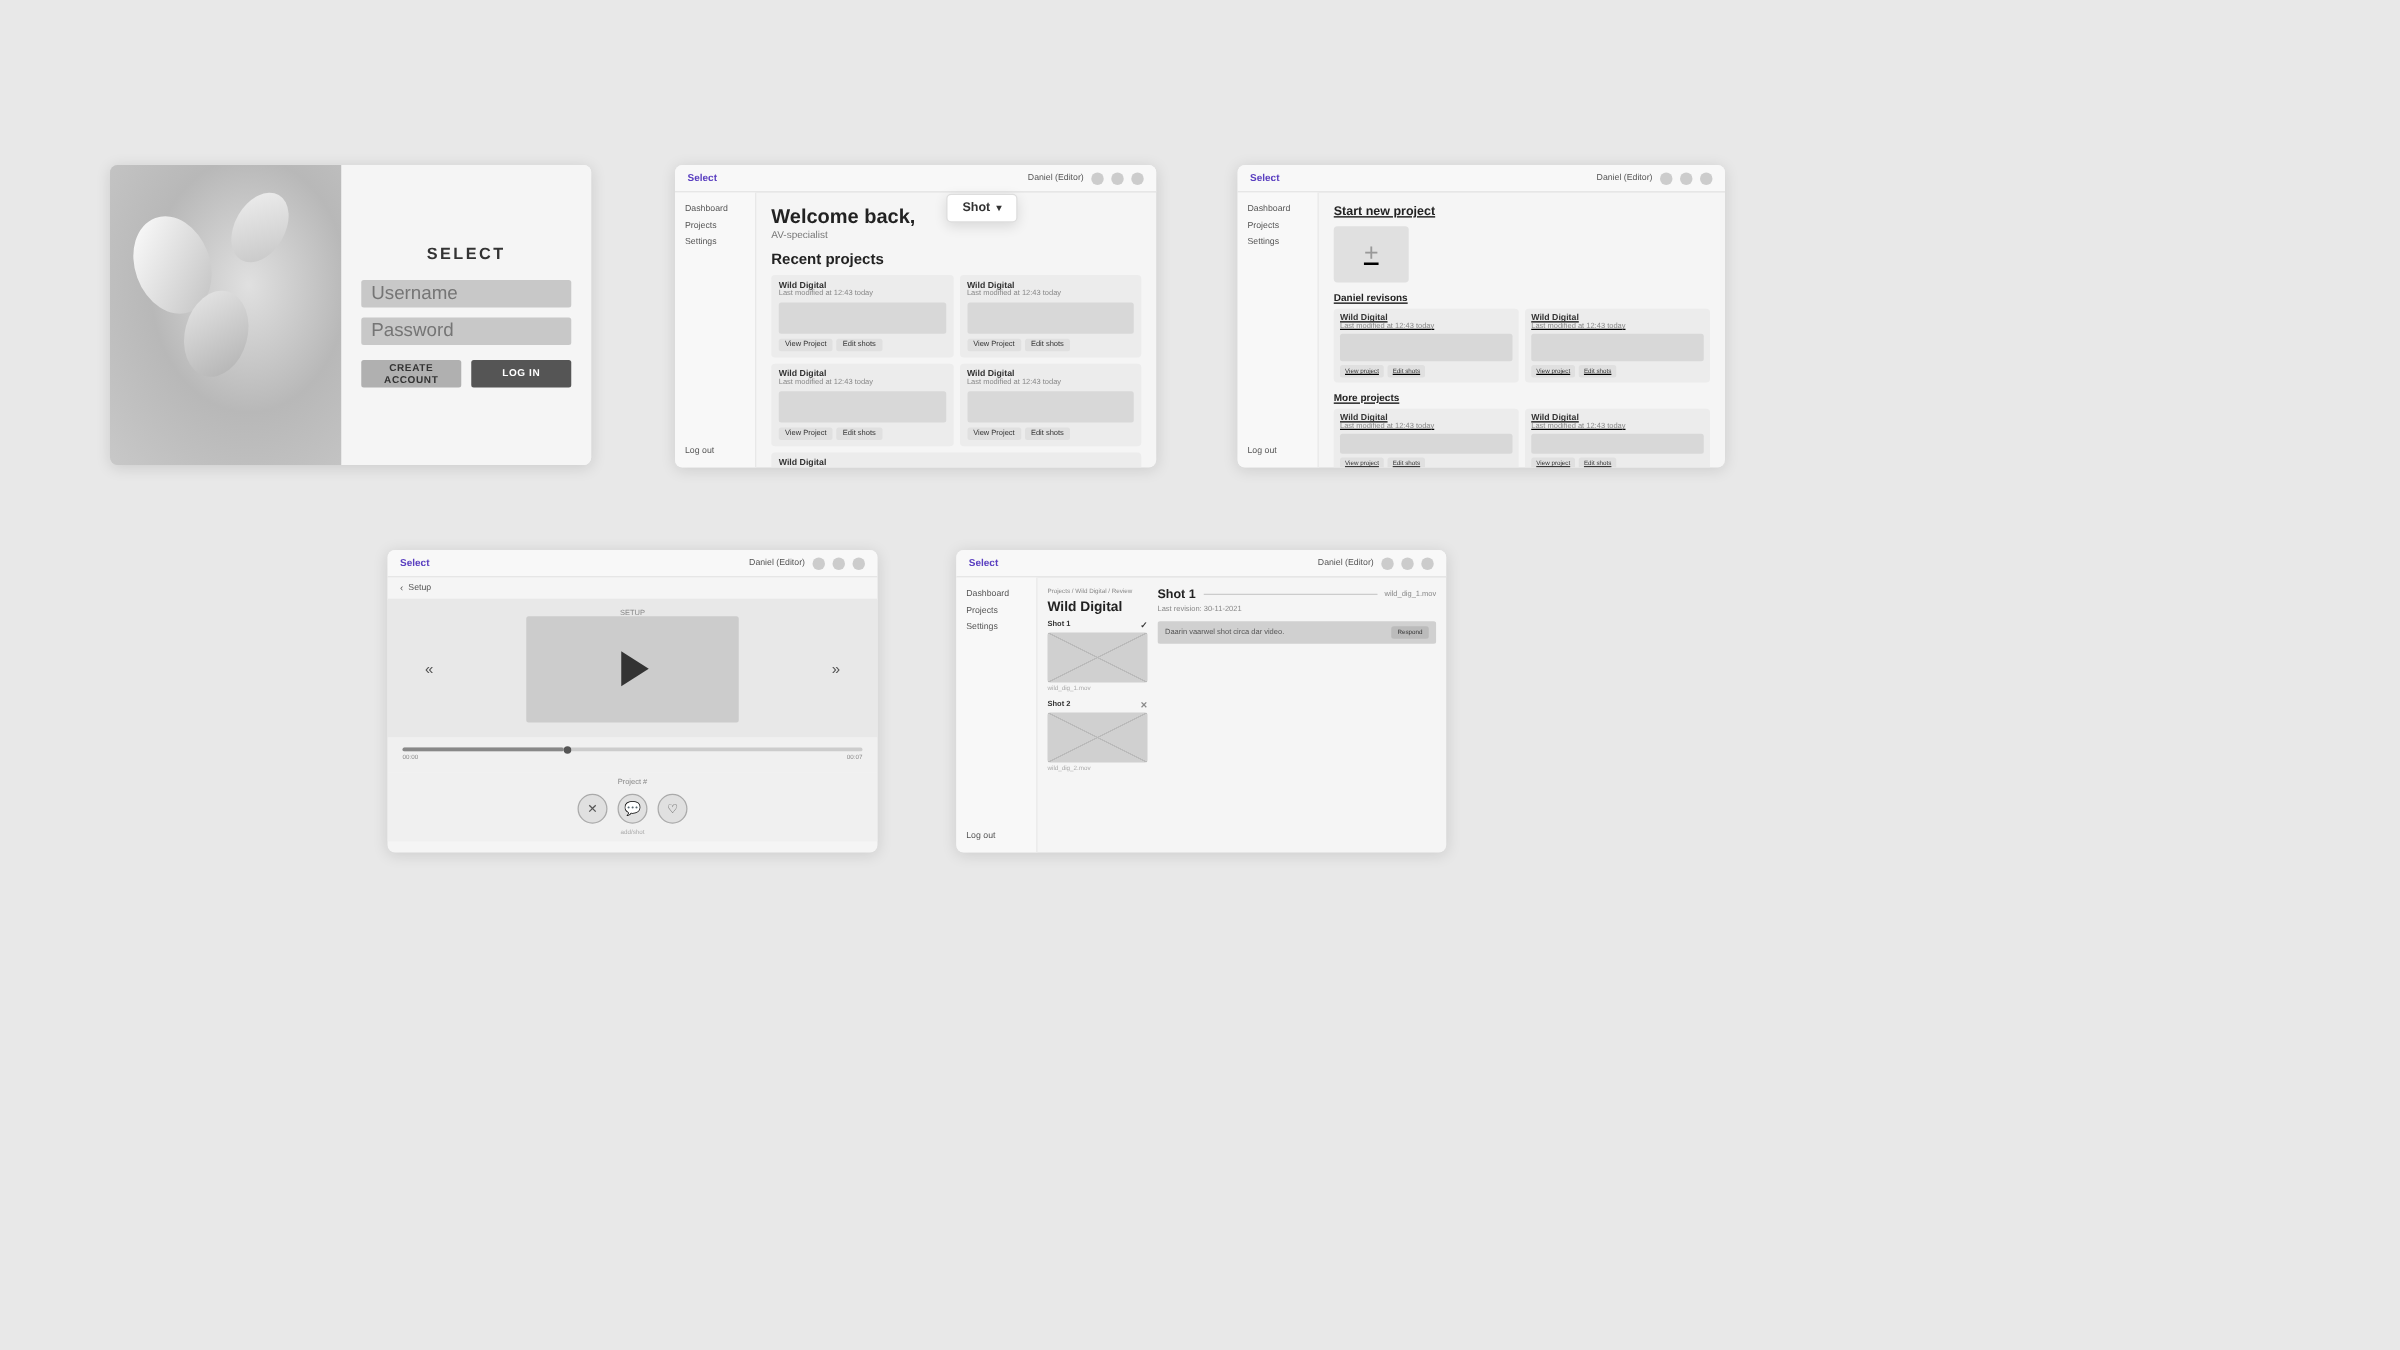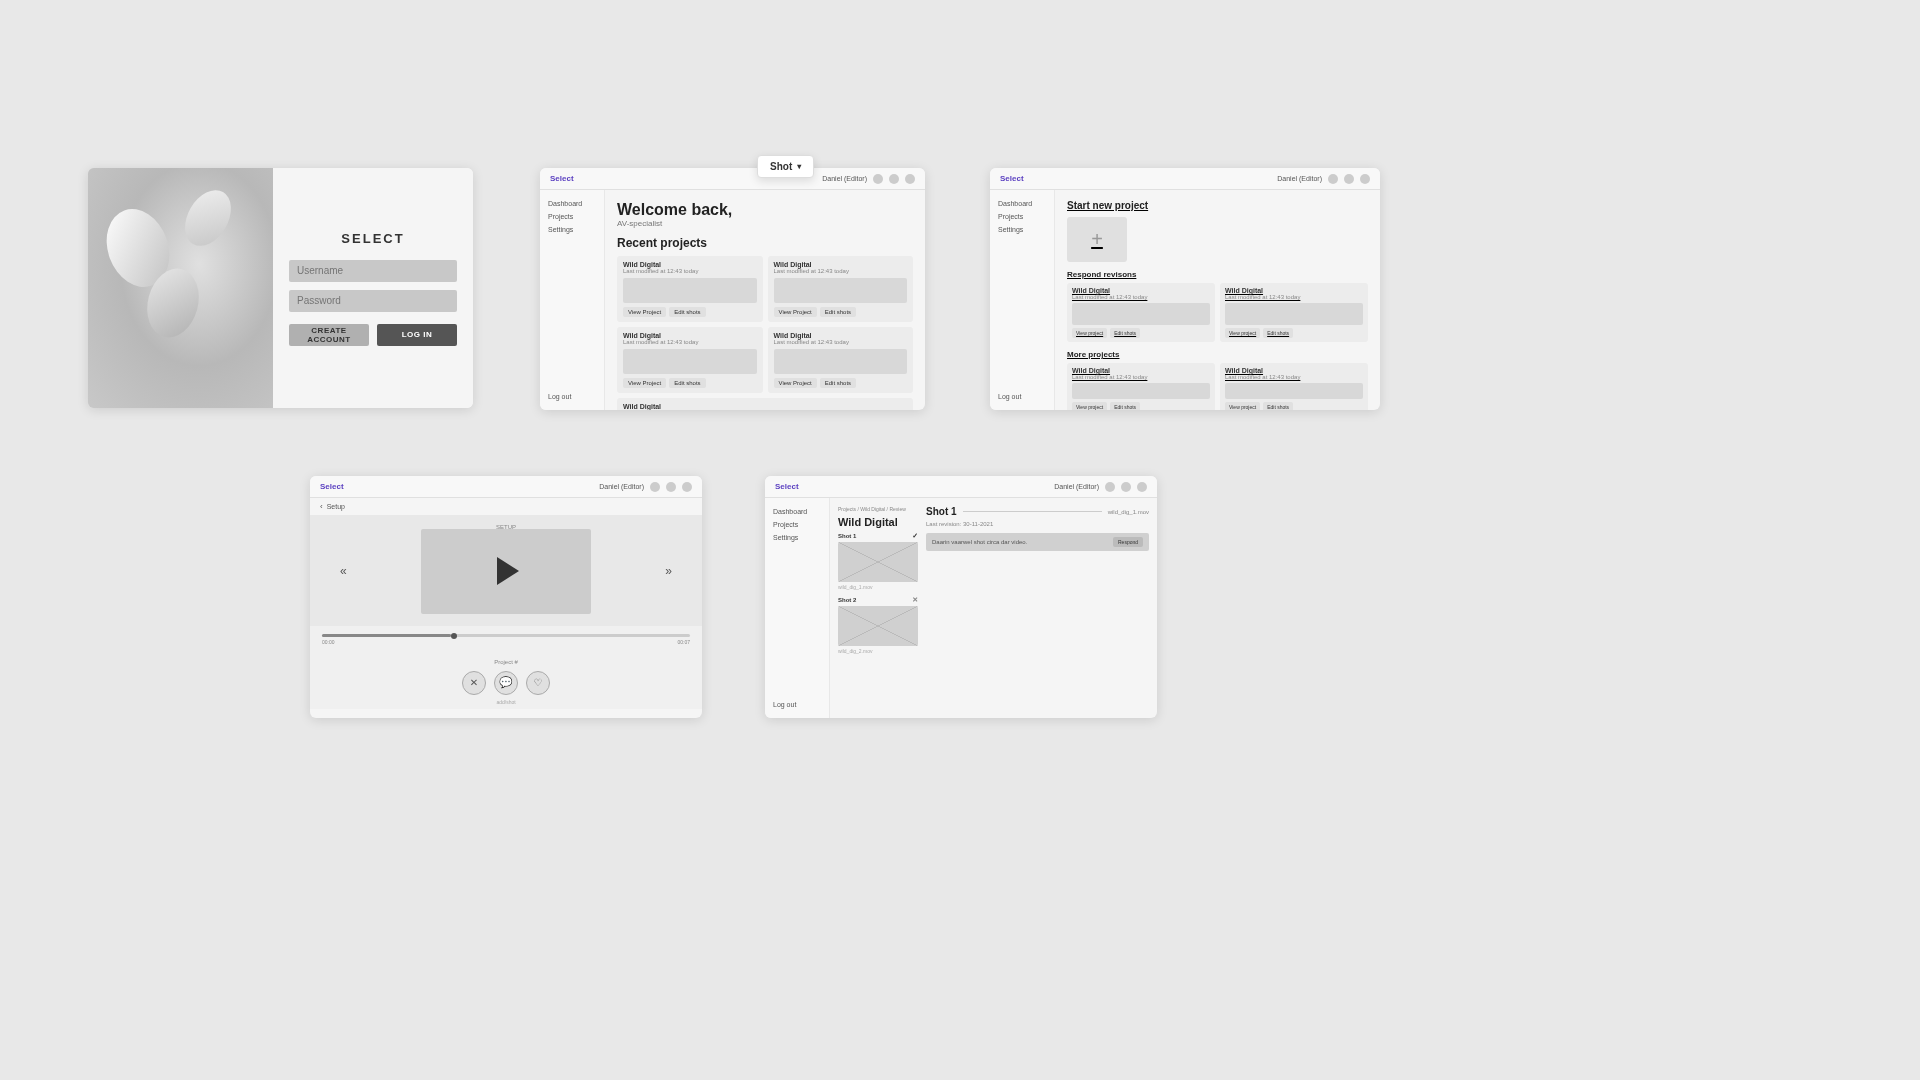--- a/index.html
+++ b/index.html
@@ -21,21 +21,20 @@
       background: #e8e8e8;
     }
 
     
     .screen-card {
       position: absolute;
       background: #f5f5f5;
       border-radius: 6px;
       overflow: hidden;
       box-shadow: 0 2px 12px rgba(0,0,0,0.12);
-      margin-top: 36px;
     }
 
     
     .card-login {
       left: 88px;
       top: 132px;
       width: 385px;
       height: 240px;
       display: flex;
       overflow: hidden;
@@ -96,21 +95,21 @@
       color: #333;
       margin-bottom: 6px;
     }
     .card-login .login-input {
       width: 100%;
       height: 22px;
       background: #c8c8c8;
       border-radius: 2px;
       border: none;
       padding: 0 8px;
-      font-size: 10px;
+      font-size: 15px;
       color: #555;
     }
     .card-login .login-buttons {
       display: flex;
       gap: 8px;
       width: 100%;
       margin-top: 4px;
     }
     .card-login .btn-create {
       flex: 1;
@@ -882,21 +881,21 @@
           <div class="sidebar-item">Projects</div>
           <div class="sidebar-item">Settings</div>
         </div>
         <div class="sidebar-logout">Log out</div>
       </div>
       <div class="main-content">
         <div class="section-title">Start new project</div>
         <div class="new-project-btn">
           <span class="plus-icon">+</span>
         </div>
-        <div class="subsection-title">Respond revisons</div>
+        <div class="subsection-title">Daniel revisons</div>
         <div class="projects-row">
           <div class="project-card">
             <div class="project-name">Wild Digital</div>
             <div class="project-modified">Last modified at 12:43 today</div>
             <div class="project-thumb"></div>
             <div class="project-buttons">
               <button class="btn-view">View project</button>
               <button class="btn-edit">Edit shots</button>
             </div>
           </div>

